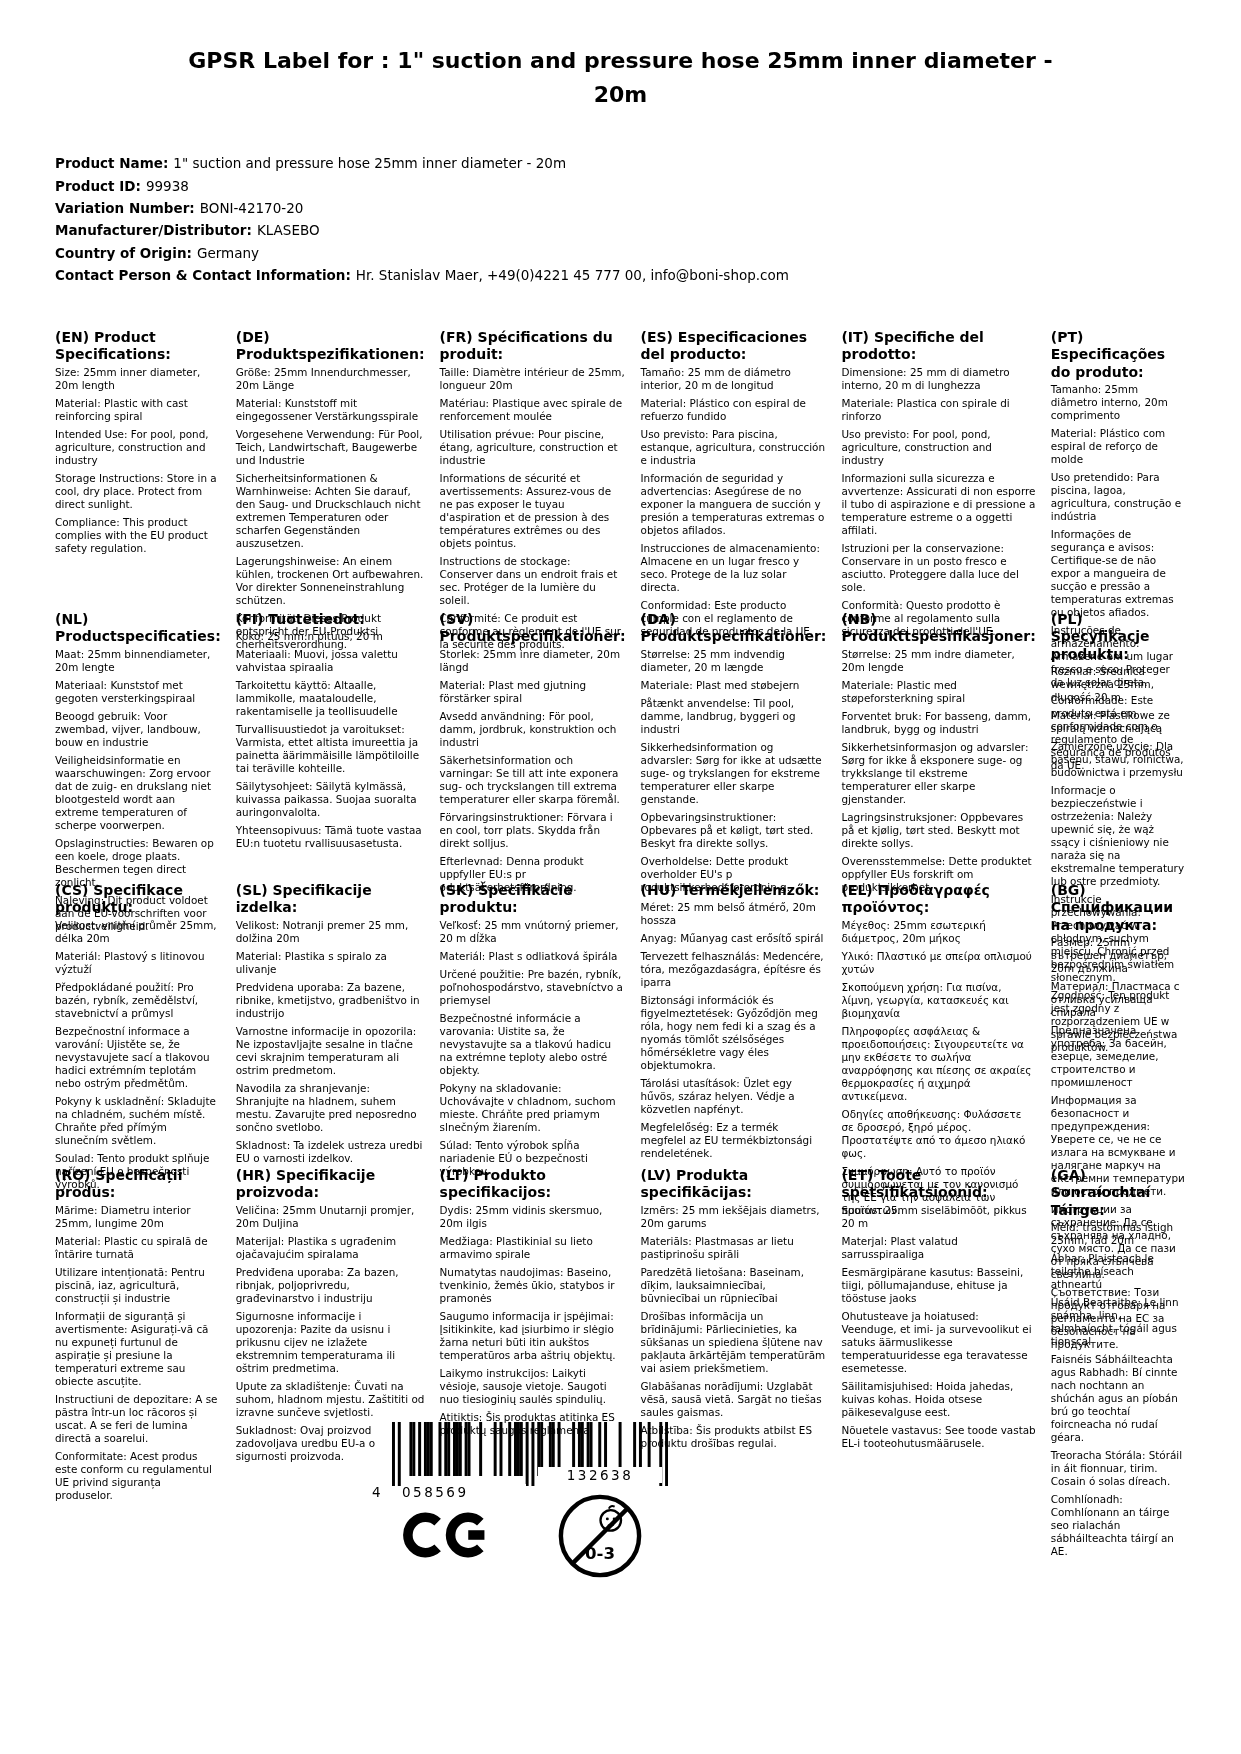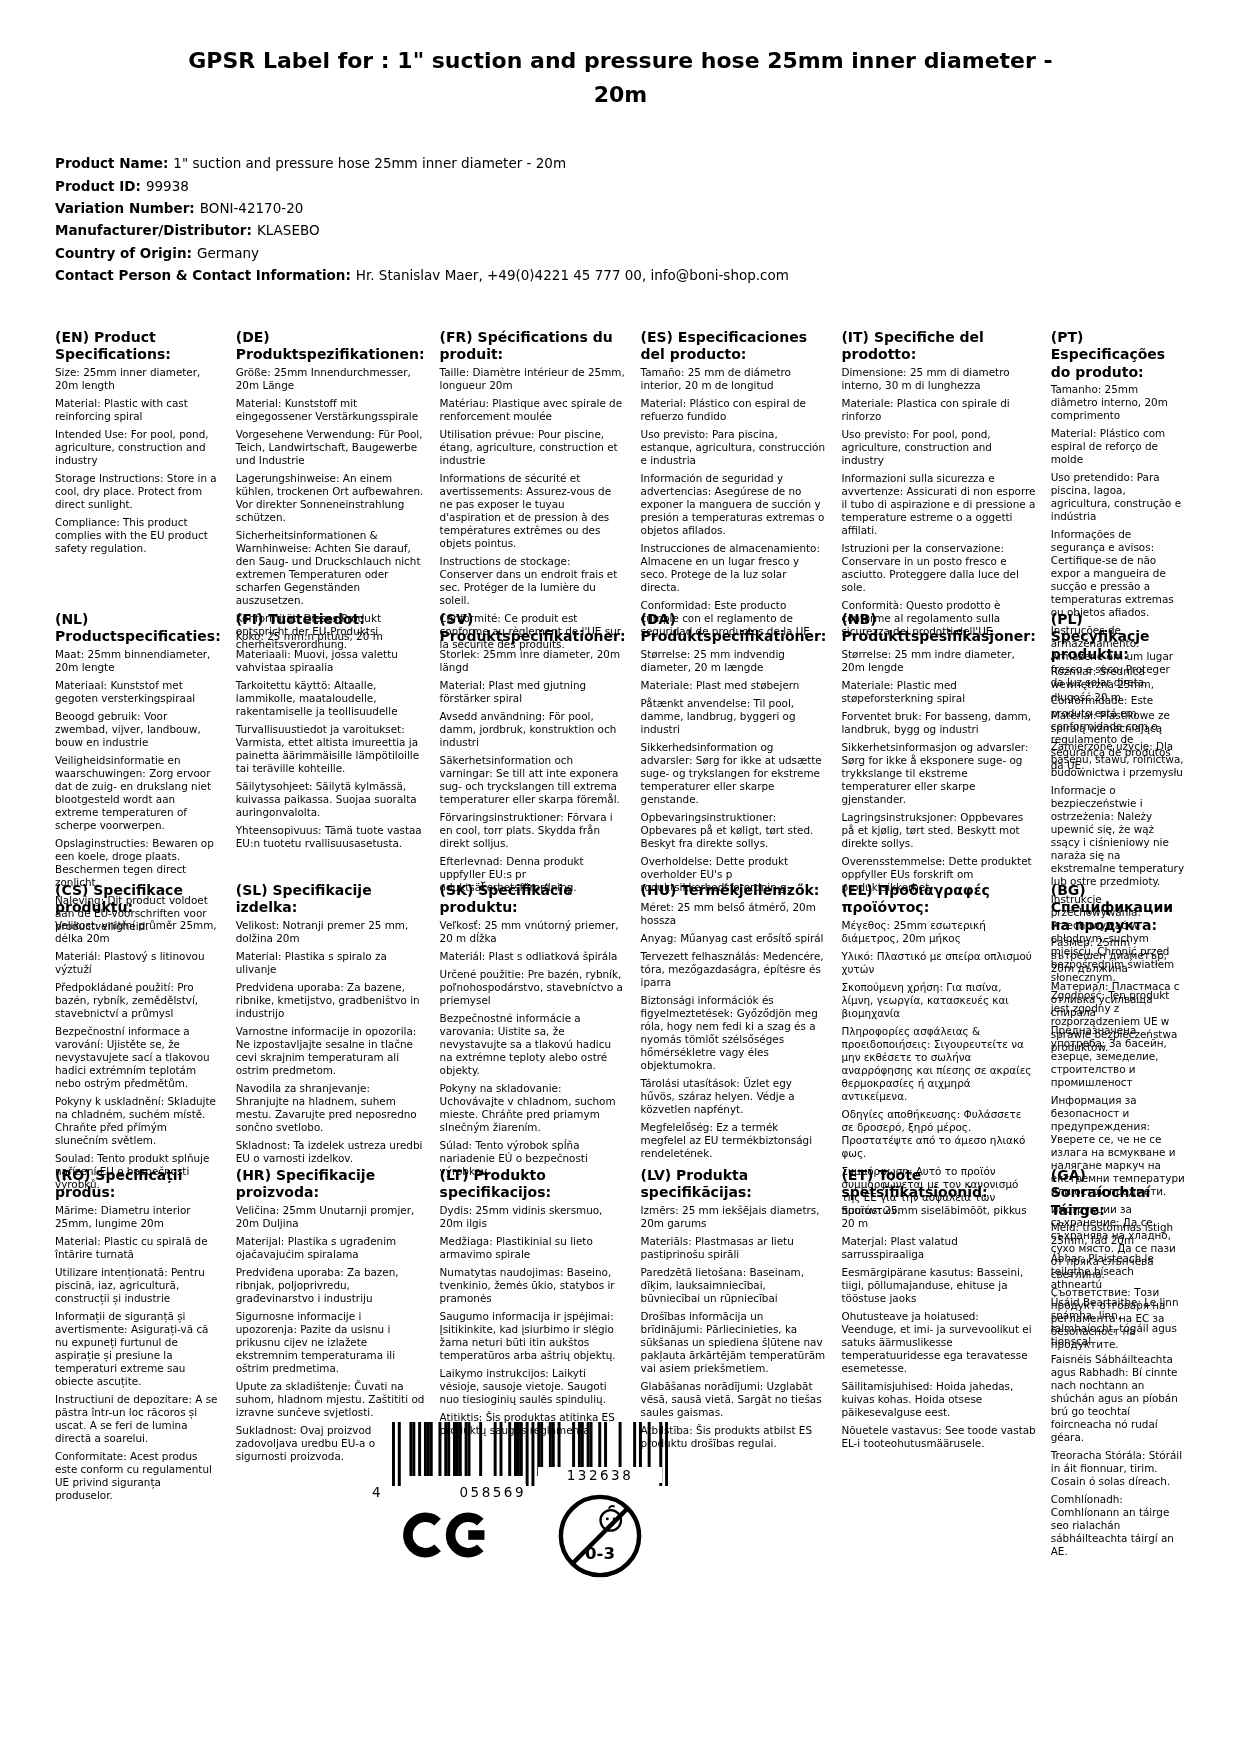--- a/index.html
+++ b/index.html
@@ -14,21 +14,21 @@
   .spec-grid{display:grid;grid-template-columns:repeat(6,1fr);column-gap:15px;
              grid-template-rows:282px 271px 285px 271px;margin:42px 55px 0 55px;}
   .spec-block{overflow:visible;}
   .spec-heading{font-weight:bold;font-size:14px;line-height:1.25;margin:0 0 2px 0;}
   .spec-para{font-size:10.4px;line-height:1.25;margin:0 0 5px 0;}
   .footer{position:absolute;left:0;top:1412px;width:1241px;height:200px;}
   .barcode{position:absolute;left:392px;top:10px;width:276px;height:92px;}
   .barcode svg{position:absolute;left:0;top:0;}
   .bc-d{position:absolute;font-size:13.5px;letter-spacing:2.5px;font-weight:normal;}
   .bc-first{left:-20px;top:62px;}
-  .bc-left{left:10px;top:62px;width:124px;text-align:right;background:#fff;}
+  .bc-left{left:10px;top:62px;width:124px;text-align:left;background:#fff;}
   .bc-right{left:146px;top:45px;width:124px;text-align:center;background:#fff;}
   .ce-mark{position:absolute;left:402px;top:92px;width:92px;height:62px;}
   .age-mark{position:absolute;left:556px;top:80px;width:88px;height:88px;}
   .age-text{font-size:17px;font-weight:bold;font-family:"DejaVu Sans","Liberation Sans",sans-serif;}
 </style>
 </head>
 <body>
 
 <div class="page">
 
@@ -50,22 +50,22 @@
         <p class="spec-para">Material: Plastic with cast reinforcing spiral</p>
         <p class="spec-para">Intended Use: For pool, pond, agriculture, construction and industry</p>
         <p class="spec-para">Storage Instructions: Store in a cool, dry place. Protect from direct sunlight.</p>
         <p class="spec-para">Compliance: This product complies with the EU product safety regulation.</p>
       </div>
       <div class="spec-block">
         <div class="spec-heading">(DE) Produktspezifikationen:</div>
         <p class="spec-para">Größe: 25mm Innendurchmesser, 20m Länge</p>
         <p class="spec-para">Material: Kunststoff mit eingegossener Verstärkungsspirale</p>
         <p class="spec-para">Vorgesehene Verwendung: Für Pool, Teich, Landwirtschaft, Baugewerbe und Industrie</p>
+        <p class="spec-para">Sicherheitsinformationen &amp; Warnhinweise: Achten Sie darauf, den Saug- und Druckschlauch nicht extremen Temperaturen oder scharfen Gegenständen auszusetzen.</p>
         <p class="spec-para">Lagerungshinweise: An einem kühlen, trockenen Ort aufbewahren. Vor direkter Sonneneinstrahlung schützen.</p>
-        <p class="spec-para">Sicherheitsinformationen &amp; Warnhinweise: Achten Sie darauf, den Saug- und Druckschlauch nicht extremen Temperaturen oder scharfen Gegenständen auszusetzen.</p>
         <p class="spec-para">Konformität: Dieses Produkt entspricht der EU-Produktsi cherheitsverordnung.</p>
       </div>
       <div class="spec-block">
         <div class="spec-heading">(FR) Spécifications du produit:</div>
         <p class="spec-para">Taille: Diamètre intérieur de 25mm, longueur 20m</p>
         <p class="spec-para">Matériau: Plastique avec spirale de renforcement moulée</p>
         <p class="spec-para">Utilisation prévue: Pour piscine, étang, agriculture, construction et industrie</p>
         <p class="spec-para">Informations de sécurité et avertissements: Assurez-vous de ne pas exposer le tuyau d'aspiration et de pression à des températures extrêmes ou des objets pointus.</p>
         <p class="spec-para">Instructions de stockage: Conserver dans un endroit frais et sec. Protéger de la lumière du soleil.</p>
         <p class="spec-para">Conformité: Ce produit est conforme au règlement de l'UE sur la sécurité des produits.</p>
@@ -74,21 +74,21 @@
         <div class="spec-heading">(ES) Especificaciones del producto:</div>
         <p class="spec-para">Tamaño: 25 mm de diámetro interior, 20 m de longitud</p>
         <p class="spec-para">Material: Plástico con espiral de refuerzo fundido</p>
         <p class="spec-para">Uso previsto: Para piscina, estanque, agricultura, construcción e industria</p>
         <p class="spec-para">Información de seguridad y advertencias: Asegúrese de no exponer la manguera de succión y presión a temperaturas extremas o objetos afilados.</p>
         <p class="spec-para">Instrucciones de almacenamiento: Almacene en un lugar fresco y seco. Protege de la luz solar directa.</p>
         <p class="spec-para">Conformidad: Este producto cumple con el reglamento de seguridad de productos de la UE.</p>
       </div>
       <div class="spec-block">
         <div class="spec-heading">(IT) Specifiche del prodotto:</div>
-        <p class="spec-para">Dimensione: 25 mm di diametro interno, 30 m di lunghezza</p>
+        <p class="spec-para">Dimensione: 25 mm di diametro interno, 20 m di lunghezza</p>
         <p class="spec-para">Materiale: Plastica con spirale di rinforzo</p>
         <p class="spec-para">Uso previsto: For pool, pond, agriculture, construction and industry</p>
         <p class="spec-para">Informazioni sulla sicurezza e avvertenze: Assicurati di non esporre il tubo di aspirazione e di pressione a temperature estreme o a oggetti affilati.</p>
         <p class="spec-para">Istruzioni per la conservazione: Conservare in un posto fresco e asciutto. Proteggere dalla luce del sole.</p>
         <p class="spec-para">Conformità: Questo prodotto è conforme al regolamento sulla sicurezza dei prodotti dell'UE.</p>
       </div>
       <div class="spec-block">
         <div class="spec-heading">(PT) Especificações do produto:</div>
         <p class="spec-para">Tamanho: 25mm diâmetro interno, 20m comprimento</p>
         <p class="spec-para">Material: Plástico com espiral de reforço de molde</p>

